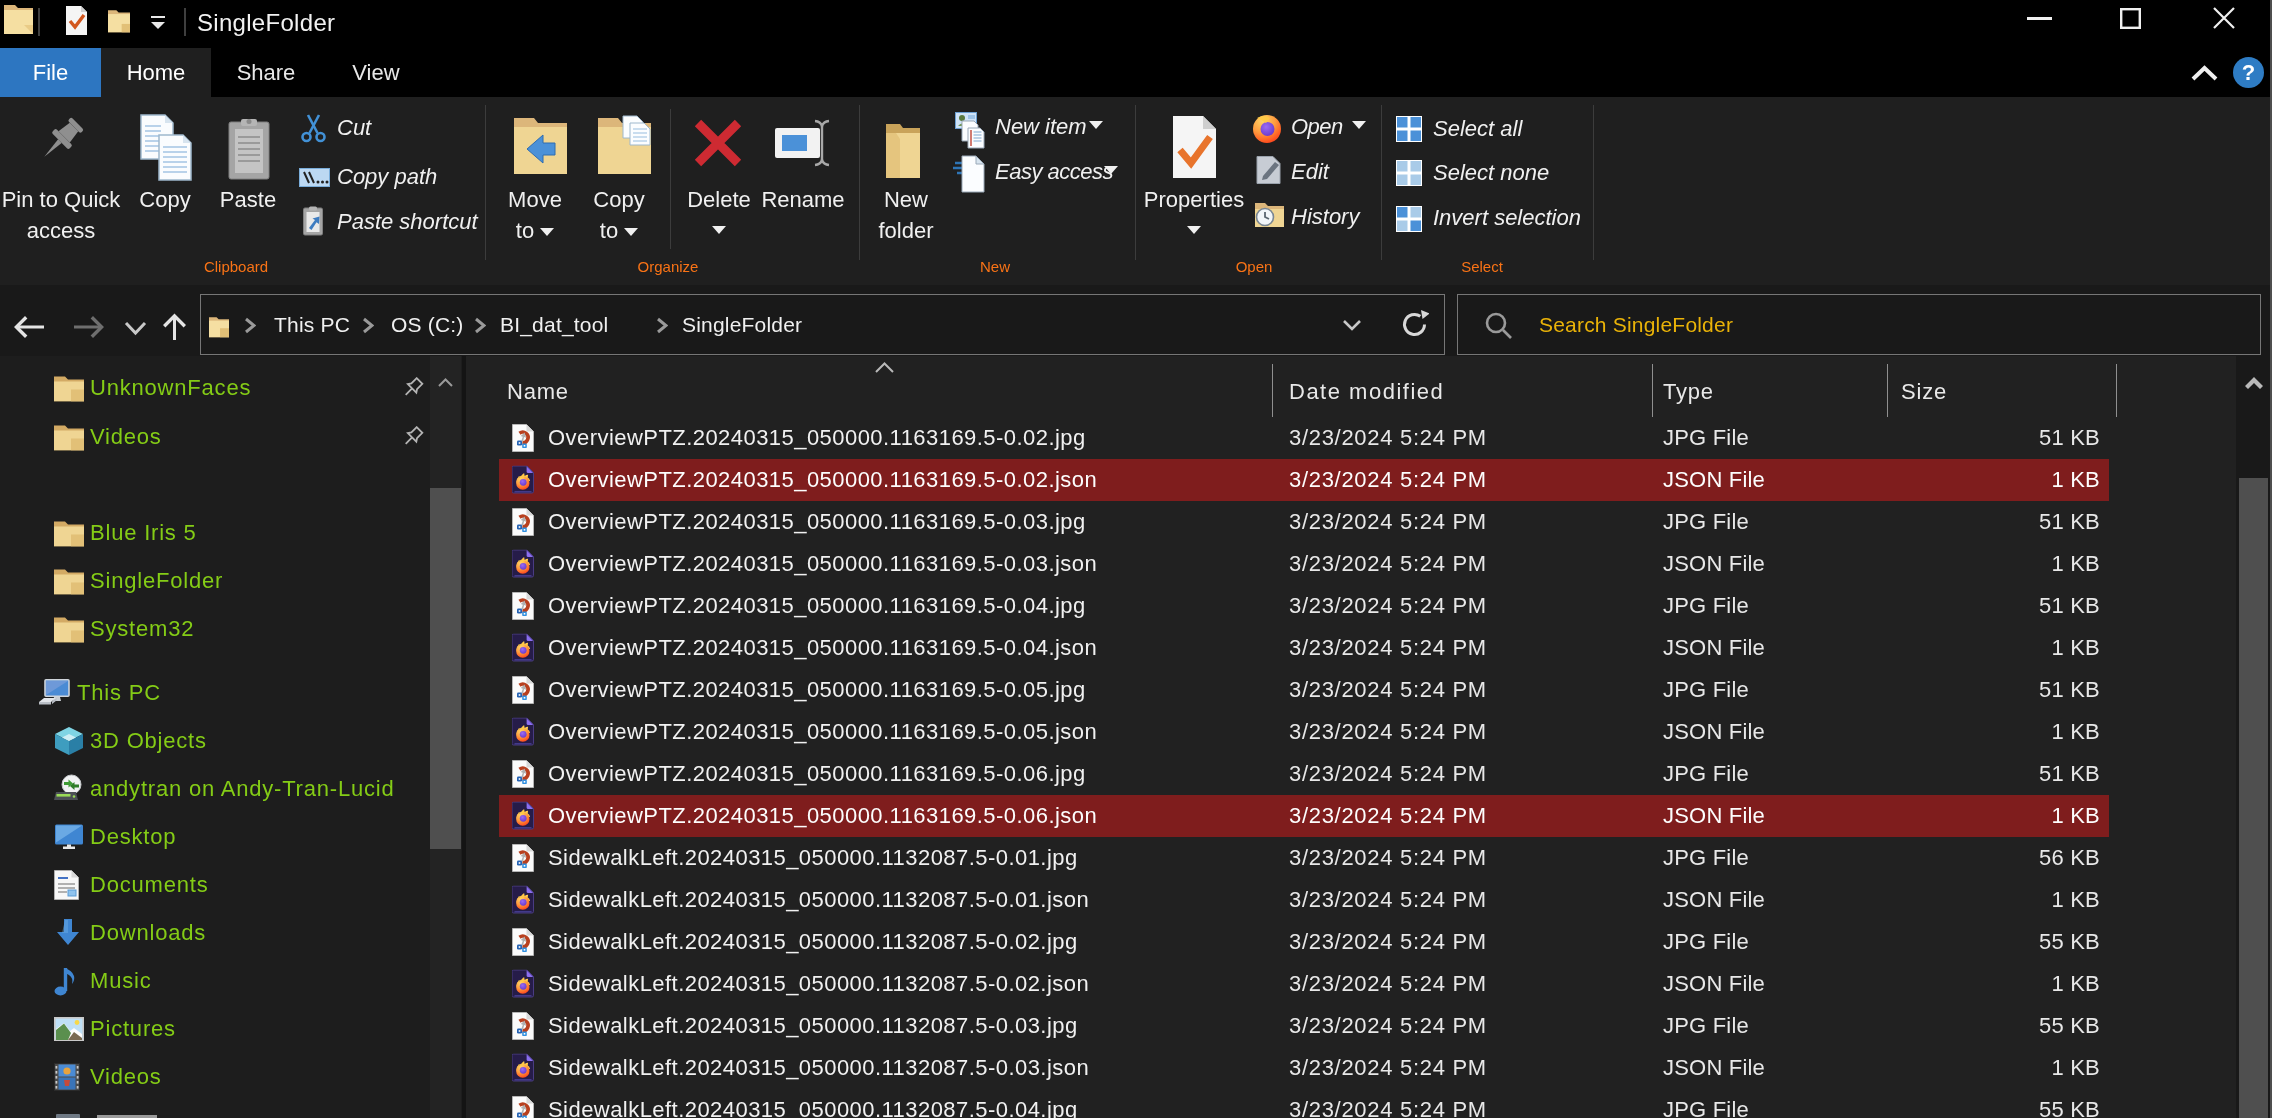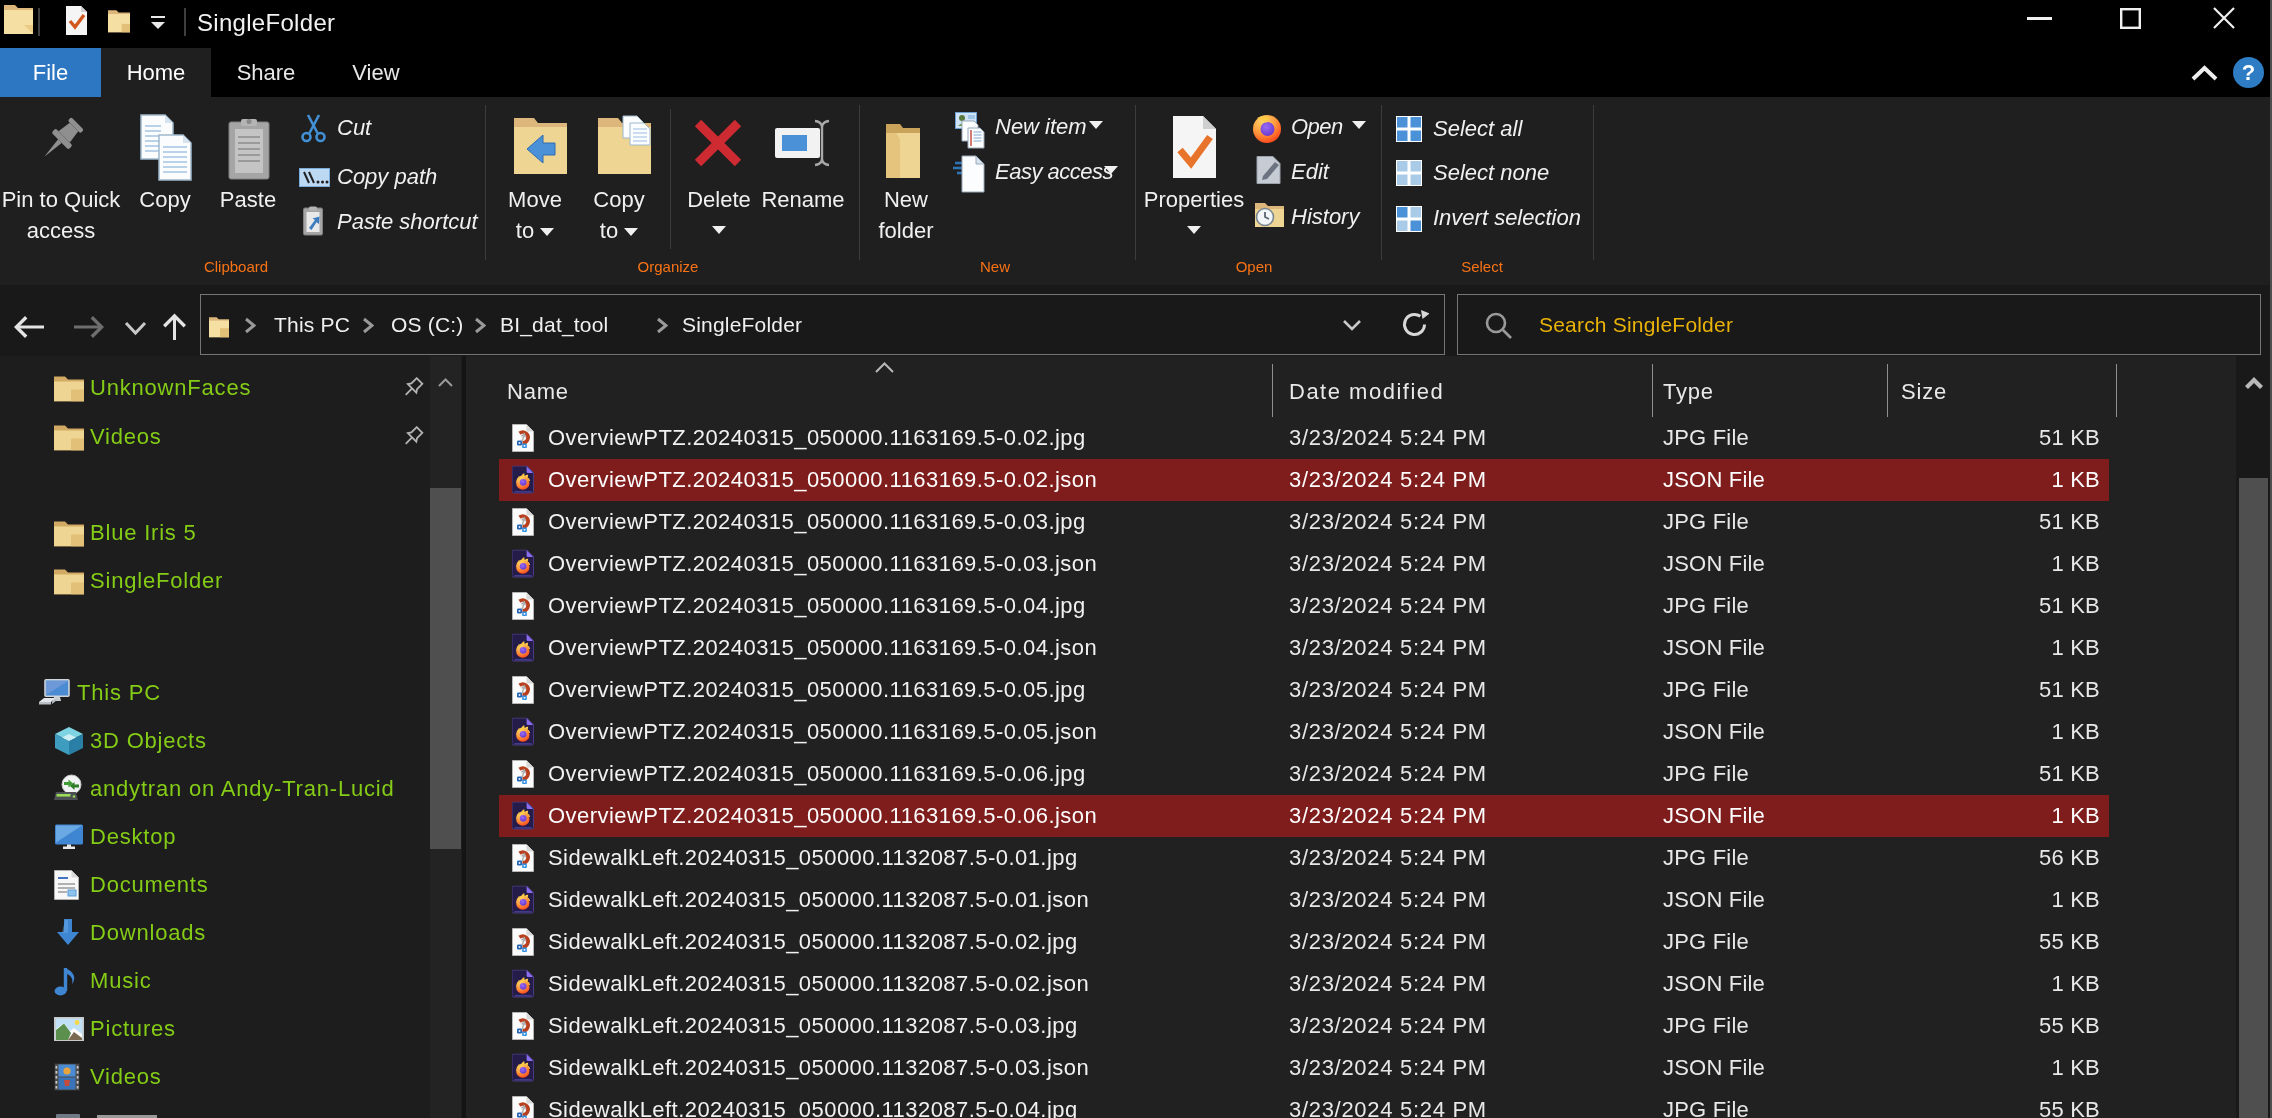--- a/index.html
+++ b/index.html
@@ -384,20 +384,28 @@
           <div class="txt">Blue Iris 5</div>
         </div>
       <div class="srow" style="top:201px">
           <svg class="sicon" width="30" height="27" viewBox="0 0 30 27">
 <path fill="#d3aa64" d="M0 2 h11 l3 3 h16 v22 H0 z"></path>
 <path fill="#efd593" d="M0 7 h30 v20 H0 z"></path>
 <path fill="#e2c077" d="M17 15 h13 v12 h-13 z"></path>
 </svg>
           <div class="txt">SingleFolder</div>
         </div>
+      <div class="srow" style="top:249px">
+          <svg class="sicon" width="30" height="27" viewBox="0 0 30 27">
+<path fill="#d3aa64" d="M0 2 h11 l3 3 h16 v22 H0 z"></path>
+<path fill="#efd593" d="M0 7 h30 v20 H0 z"></path>
+<path fill="#e2c077" d="M17 15 h13 v12 h-13 z"></path>
+</svg>
+          <div class="txt">System32</div>
+        </div>
       <div class="srow" style="top:313px">
           <svg class="sicon" style="left:39px" width="31" height="28" viewBox="0 0 31 28">
 <rect x="6" y="0.8" width="24" height="16.5" rx="1" fill="#4b8bd4" stroke="#cfd4da" stroke-width="1.6"></rect>
 <path fill="#9ad" d="M7 2 h22 l-22 14 z" opacity="0.45"></path>
 <path fill="#c9ced4" d="M15 18 h6 l1 4 h-8 z"></path>
 <path fill="#e2e5e9" d="M0 23 l5 -4 h12 l-5 4 z"></path>
 <path fill="#b9bec5" d="M0 23 h12 v2.5 h-12 z M13 22.5 l4.5 -3.5 v2.5 l-4.5 3.5 z"></path>
 </svg>
           <div class="txt" style="left:77px">This PC</div>
         </div>

